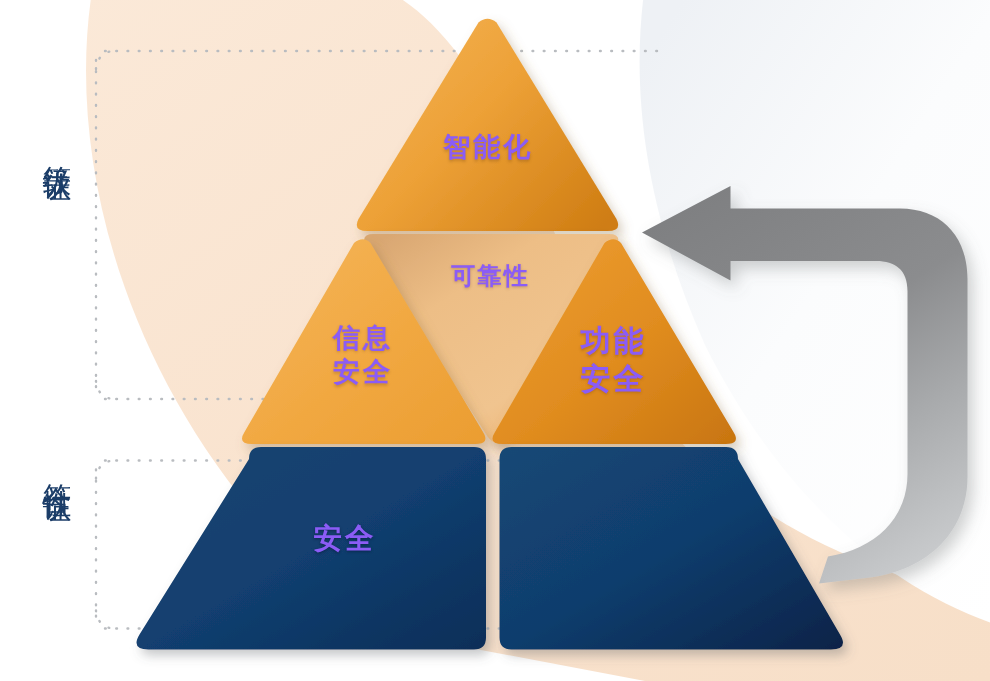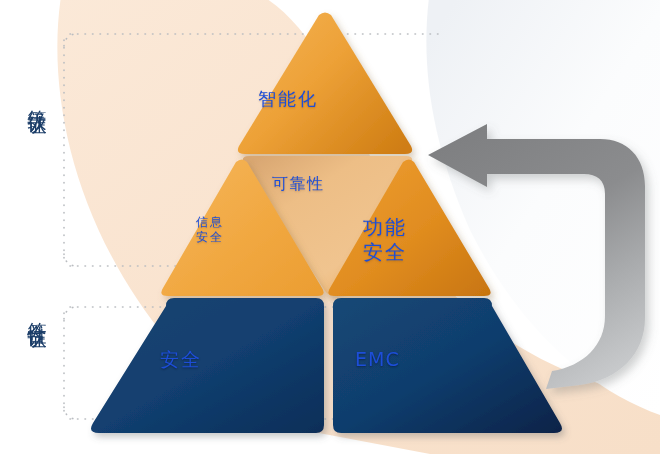--- a/index.html
+++ b/index.html
@@ -25,33 +25,33 @@
     font-family:"DejaVu Sans","Liberation Sans",sans-serif;
     white-space:nowrap;
     user-select:none;
   }
   #label-level{left:27px;top:95px;}
   #label-compliance{left:27px;top:307px;}
 
   
   .node-text{
     position:absolute;
-    color:#1d4ed8;
-    font-weight:normal;
-    text-align:left;
+    color:#8b5cf6;
+    font-weight:bold;
+    text-align:center;
     line-height:1.25;
     letter-spacing:2px;
     white-space:pre-line;
     text-shadow:0 1px 2px rgba(90,50,10,.28);
     user-select:none;
     font-family:"DejaVu Sans","Liberation Sans",sans-serif;
   }
   #t-smart{left:258px;top:88px;width:135px;font-size:18px;}
   #t-reliability{left:272px;top:174px;width:110px;font-size:16px;letter-spacing:1.5px;}
-  #t-infosec{left:196px;top:215px;width:92px;font-size:12px;}
+  #t-infosec{left:196px;top:215px;width:92px;font-size:18px;}
   #t-funcsafe{left:363px;top:215px;width:92px;font-size:20px;}
   #t-safety{left:160px;top:348px;width:140px;font-size:19px;
             text-shadow:0 1px 2px rgba(0,10,30,.45);}
   #t-emc{left:355px;top:348px;width:140px;font-size:19px;letter-spacing:1px;
          text-shadow:0 1px 2px rgba(0,10,30,.45);}
 </style>
 </head>
 <body>
 
 <div id="stage">
@@ -190,15 +190,14 @@
   <div class="node-text" id="t-reliability">可靠性</div>
 
   <div class="node-text" id="t-infosec">信息
 安全</div>
 
   <div class="node-text" id="t-funcsafe">功能
 安全</div>
 
   <div class="node-text" id="t-safety">安全</div>
 
-  <div class="node-text" id="t-emc">EMC</div>
 
 </div>
 
 </body></html>

